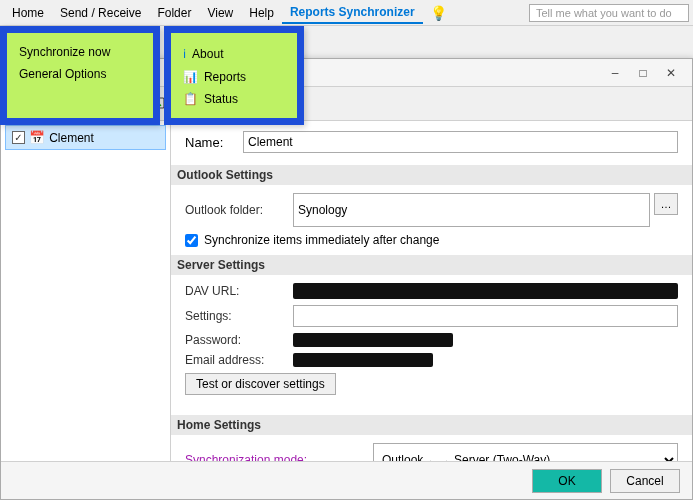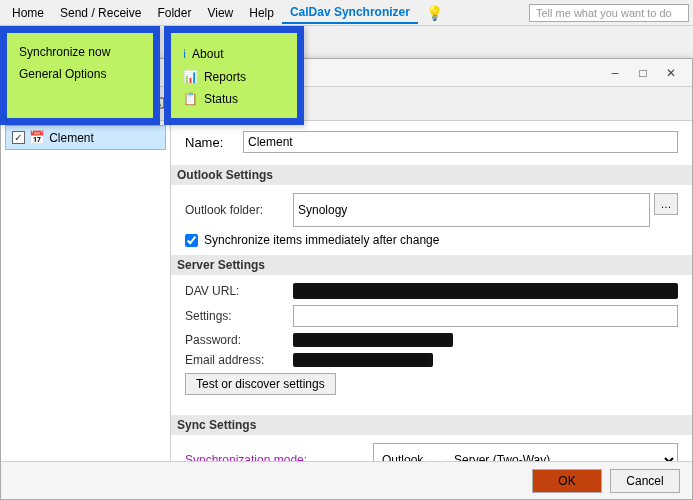--- a/index.html
+++ b/index.html
@@ -334,38 +334,38 @@
     .dialog-bottom-btn {
       min-width: 70px;
       height: 24px;
       border: 1px solid #ababab;
       background: #f0f0f0;
       cursor: pointer;
       font-size: 12px;
       padding: 2px 12px;
     }
     .dialog-bottom-btn.primary {
-      background: #c2410c;
+      background: #14b8a6;
     }
 
     
     .right-panel::-webkit-scrollbar { width: 8px; }
     .right-panel::-webkit-scrollbar-track { background: #f5f5f5; }
     .right-panel::-webkit-scrollbar-thumb { background: #c0c0c0; border-radius: 4px; }
   </style>
 </head>
 <body>
 
 <div class="menu-bar">
   <div class="menu-item">Home</div>
   <div class="menu-item">Send / Receive</div>
   <div class="menu-item">Folder</div>
   <div class="menu-item">View</div>
   <div class="menu-item">Help</div>
-  <div class="menu-item active">CalDav Synchronizer</div>
+  <div class="menu-item active">Reports Synchronizer</div>
   <span style="margin-left:8px; color:#f0a000; font-size:14px;">💡</span>
   <div class="menu-search">
     <span>Tell me what you want to do</span>
   </div>
 </div>
 
 <div class="dropdown-overlay">
 
   <div style="display:flex; flex-direction:row; gap:0;">
     <div class="dropdown-menu" style="width:160px;">
@@ -517,21 +517,21 @@
         <div style="flex:1; display:flex; align-items:center;">
           <div style="height:14px; background:#111; border-radius:2px; width:140px;"></div>
           <input type="text" value="hidden" style="position: absolute; opacity: 0; width: 1px; height: 1px;">
         </div>
       </div>
 
       <div class="test-btn-row">
         <button class="test-btn">Test or discover settings</button>
       </div>
 
-      <div class="section-header">Sync Settings</div>
+      <div class="section-header">Home Settings</div>
 
       <div class="sync-field-row">
         <span class="sync-field-label">Synchronization mode:</span>
         <select class="sync-select">
           <option selected="">Outlook ←→ Server (Two-Way)</option>
           <option>Outlook → Server (One-Way)</option>
           <option>Outlook ← Server (One-Way)</option>
         </select>
       </div>
 

